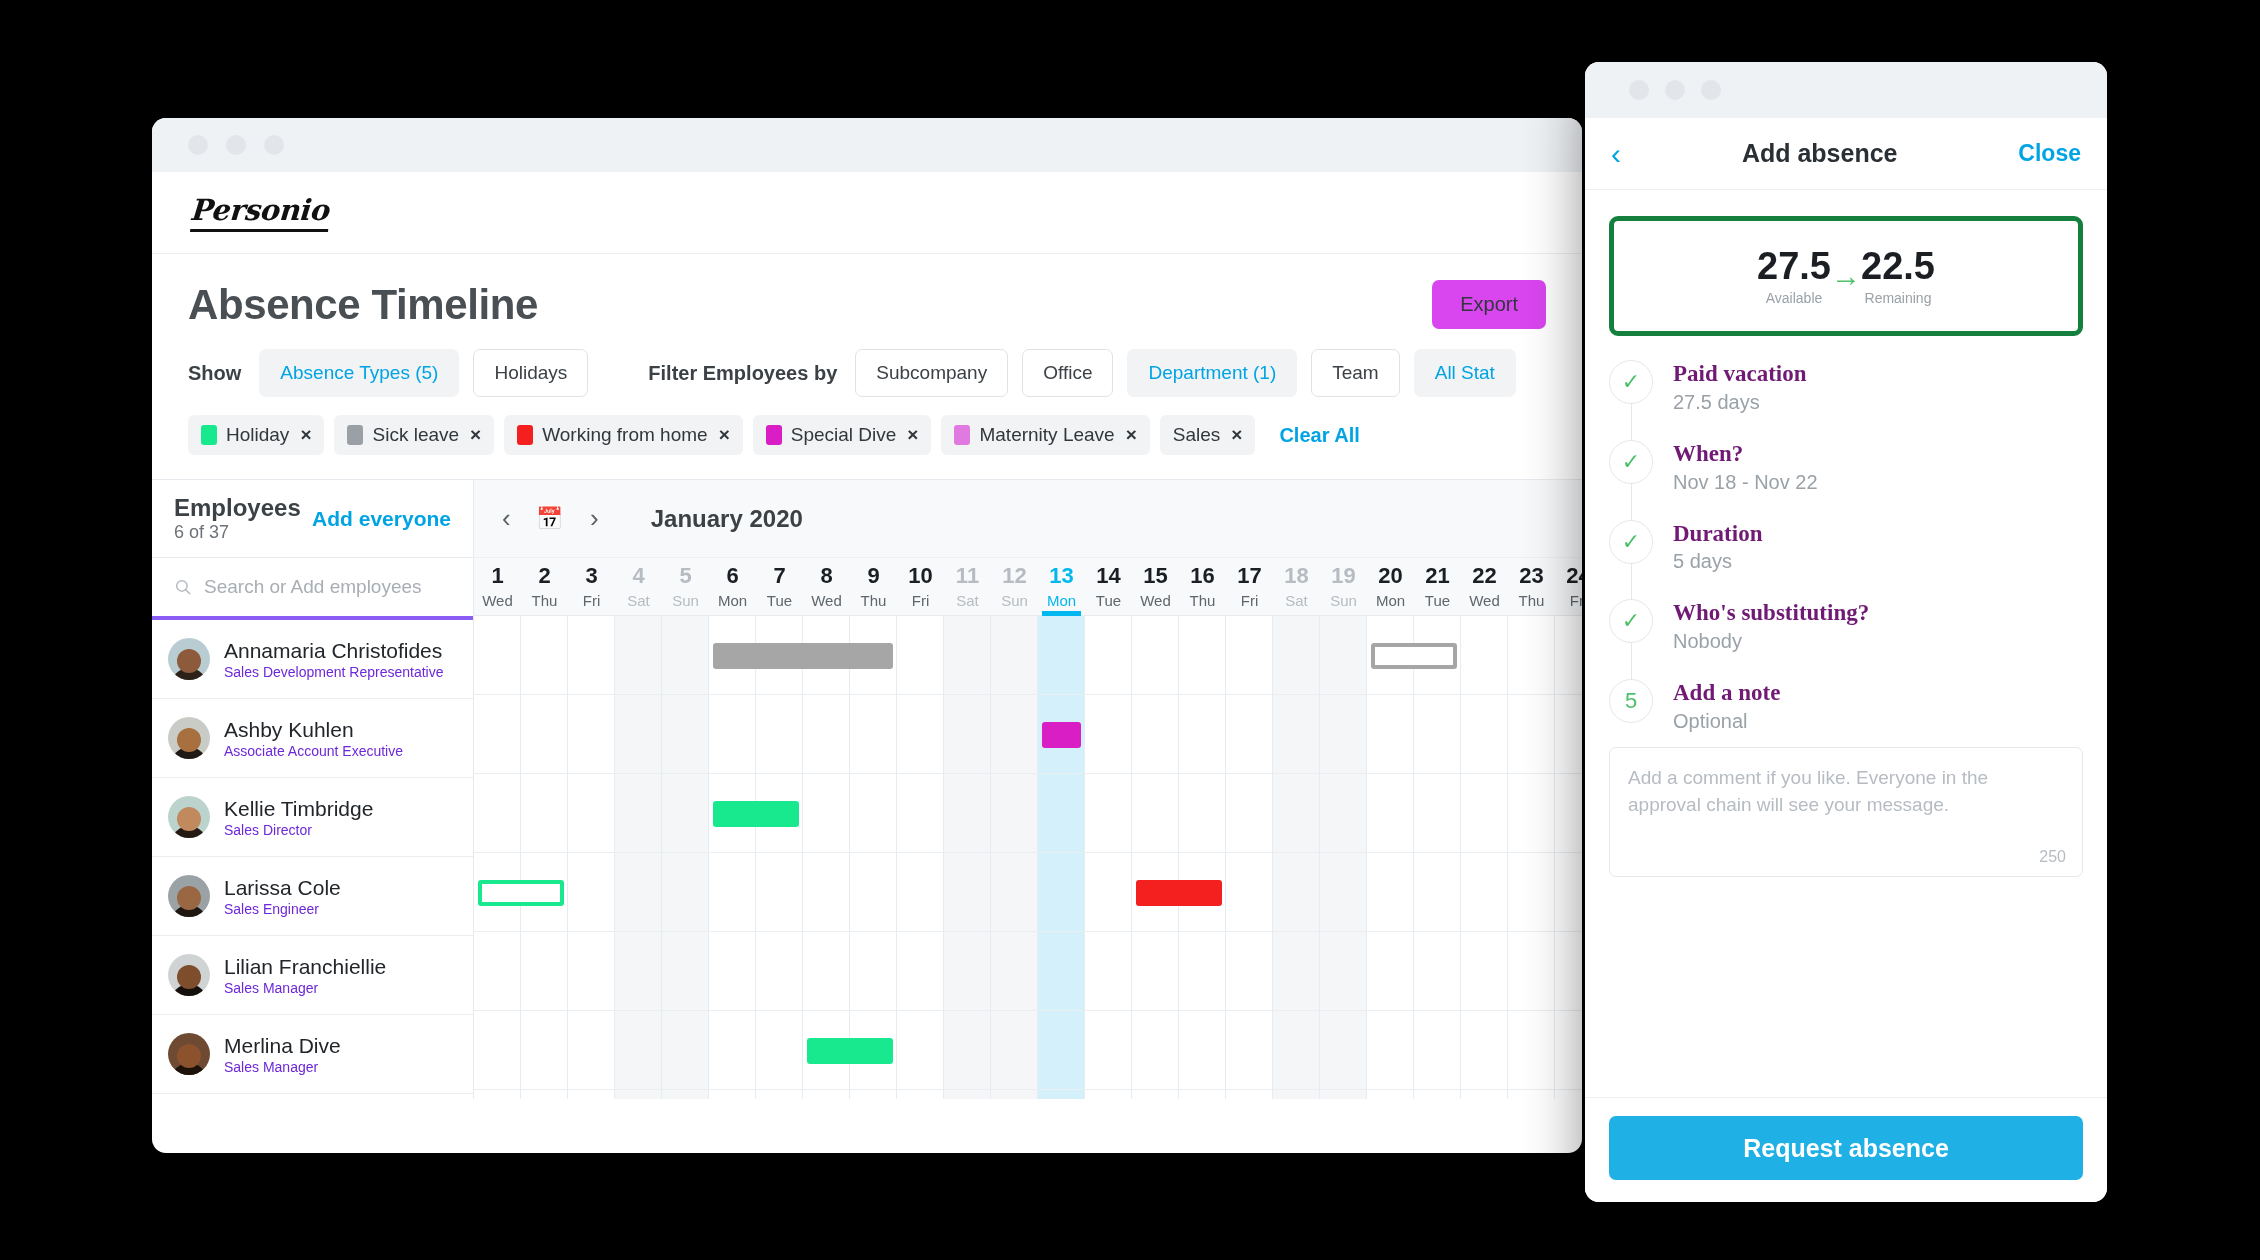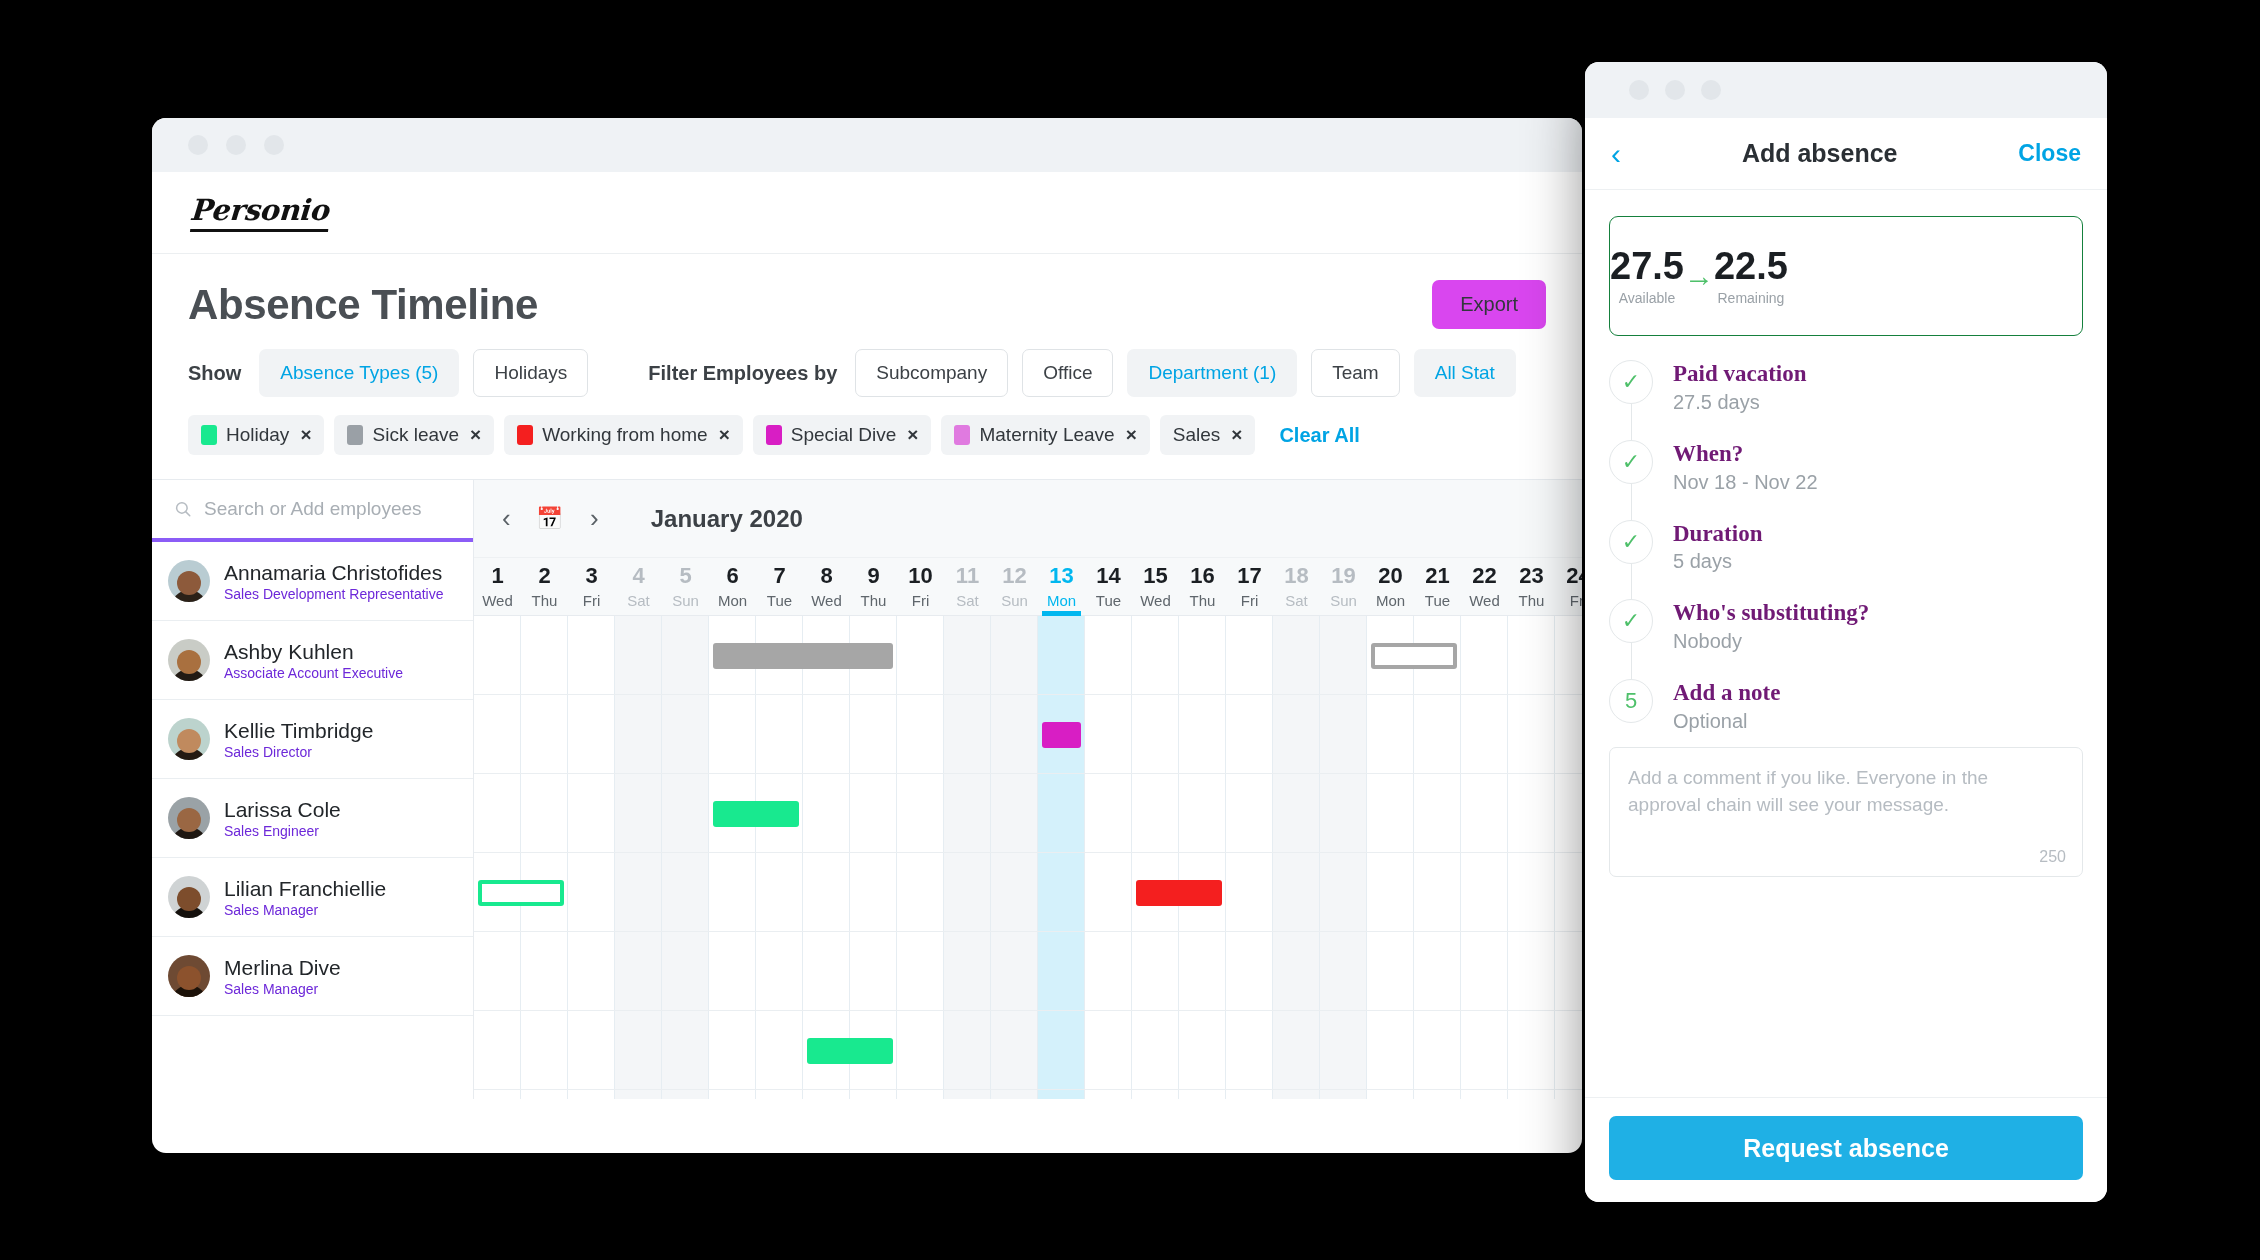--- a/index.html
+++ b/index.html
@@ -208,23 +208,23 @@
   .m-header {
     height: 72px; display:flex; align-items:center; justify-content: space-between;
     padding: 0 26px; border-bottom: 1px solid #edf0f2;
   }
   .m-back { color: #00a4e4; font-size: 30px; line-height: 1; cursor:pointer; }
   .m-title { font-size: 25px; font-weight: 700; color: #2a2f34; }
   .m-close { color: #00a4e4; font-size: 23px; font-weight: 700; cursor:pointer; }
 
   .balance-card {
     margin: 26px 24px 0 24px;
-    border: 1px solid #15803d; border-radius: 9px;
+    border: 5px solid #15803d; border-radius: 9px;
     height: 120px;
-    display:flex; align-items:center; justify-content: flex-start;
+    display:flex; align-items:center; justify-content: center;
   }
   .bal { text-align:center; }
   .bal .v { font-size: 38px; font-weight: 700; color:#1b1f23; line-height:1.1; }
   .bal .l { font-size: 14px; color:#9aa1a7; margin-top: 2px; }
   .bal-arrow { color:#4ec06a; font-size: 30px; }
 
   .steps { padding: 24px 24px 0 24px; position: relative; }
   .step { display:flex; gap: 20px; position: relative; padding-bottom: 26px; }
   .step:last-child { padding-bottom: 10px; }
   .step-dot {
@@ -317,20 +317,27 @@
       <span class="chip">
         <span>Sales</span>
         <span class="x">×</span>
       </span>
       <span class="clear-all">Clear All</span>
     </div>
 
     <div class="timeline">
 
       <div class="emp-col">
+        <div class="emp-head">
+          <div>
+            <div class="t">Employees</div>
+            <div class="s">6 of 37</div>
+          </div>
+          <div class="add-everyone">Add everyone</div>
+        </div>
         <div class="emp-search">
           <svg width="18" height="18" viewBox="0 0 24 24" fill="none">
             <circle cx="10.5" cy="10.5" r="7" stroke="#b6bcc2" stroke-width="2"></circle>
             <line x1="15.5" y1="15.5" x2="21" y2="21" stroke="#b6bcc2" stroke-width="2" stroke-linecap="round"></line>
           </svg>
           <span>Search or Add employees</span>
         </div>
         <div id="emp-rows">
             <div class="emp-row">
               <span class="avatar" style="background:#b9ccd2">

